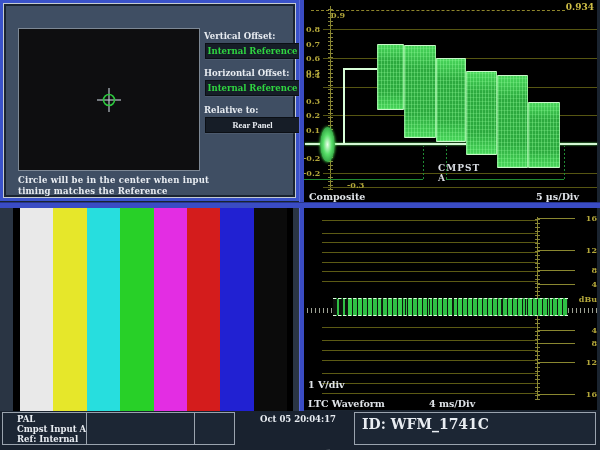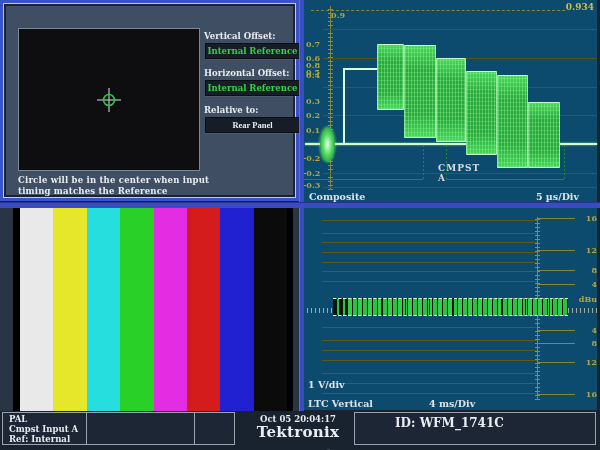--- a/index.html
+++ b/index.html
@@ -18,21 +18,21 @@
     letter-spacing:.4px;color:#eef1f4;}
   #timing-box{left:15px;top:25px;width:180px;height:141px;background:#0e0e10;border:1px solid #7d8895;}
   .field-label{left:201px;width:96px;font-weight:bold;font-size:8.5px;color:#e8ecf1;}
   .val-box{left:202px;width:93px;height:14px;background:#161d27;border:1px solid #0b0f15;
     text-align:center;font-weight:bold;font-size:8.5px;line-height:14px;box-shadow:0 1px 0 rgba(255,255,255,.07);}
   .val-green{color:#2fd441;}
   .val-white{color:#e8ecf1;font-family:Liberation Serif, serif;}
   .hint{left:15px;font-weight:bold;font-size:8.5px;color:#e8ecf1;letter-spacing:.2px;}
 
   
-  .scope{width:294px;height:203px;background:#0c4a6e;}
+  .scope{width:294px;height:203px;background:#000000;}
   .scope-label{font-weight:bold;font-size:9.5px;color:#dfe3e8;}
   .cs-ylab,.ltc-ticklab{position:absolute;font-weight:bold;font-size:8px;color:#b3a73b;}
   .cs-ylab{left:0;width:17px;text-align:right;}
   .cs-grid{position:absolute;left:20px;width:274px;height:1px;background:#565512;}
   .cs-peak{position:absolute;left:8px;width:254px;height:0;border-top:1px dashed #8f862c;}
   .peak-readout{right:3px;top:2px;font-weight:bold;font-size:9px;color:#cebe46;}
   .v-ruler{position:absolute;width:5px;background:repeating-linear-gradient(0deg,rgba(160,156,70,.85) 0 1px,transparent 1px 4px);}
   .v-ruler::after{content:"";position:absolute;left:2px;top:0;bottom:0;width:1px;background:#8a8730;}
   .h-ruler{position:absolute;height:5px;background:repeating-linear-gradient(90deg,rgba(175,180,165,.9) 0 1px,transparent 1px 4px);}
 
@@ -68,27 +68,27 @@
   #picture{left:0;top:207px;width:299px;height:204px;background:#2a3544;}
   #picture-inner{left:13px;top:0;width:280px;height:204px;background:#000;}
   #colorbars-strip{left:7px;top:0;width:267px;height:204px;display:flex;}
   .cbar{flex:1;height:100%;}
 
   
   #status-bar{left:0;top:411px;width:600px;height:39px;background:#19222f;}
   .status-box{box-sizing:border-box;background:#1c2634;border:1px solid #9aa3ae;}
   #status-left{left:2px;top:1px;width:233px;height:33px;}
   .status-div{position:absolute;top:0;bottom:0;width:1px;background:#9aa3ae;}
-  .status-text{position:absolute;left:6px;font-weight:bold;font-size:8.5px;color:#e9edf2;white-space:nowrap;}
+  .status-text{position:absolute;left:14px;font-weight:bold;font-size:8.5px;color:#e9edf2;white-space:nowrap;}
   #status-datetime{left:246px;top:3px;width:104px;text-align:center;font-weight:bold;font-size:8.5px;color:#e9edf2;}
   #brand-logo{left:246px;top:12px;width:104px;text-align:center;font-weight:bold;font-size:15px;
     letter-spacing:.3px;color:#e9edf2;}
   #brand-swoosh{left:264px;top:41px;width:66px;height:1px;background:#cfd6dd;transform:rotate(-4deg);}
   #status-id{left:354px;top:1px;width:242px;height:33px;}
-  #device-id-text{position:absolute;left:7px;top:3px;font-weight:bold;font-size:12px;color:#e9edf2;margin-left:33px;}
+  #device-id-text{position:absolute;left:7px;top:3px;font-weight:bold;font-size:14px;color:#e9edf2;}
 </style>
 </head>
 <body>
 
 <div id="screen">
 
   <div id="timing-panel" class="abs">
     <div id="timing-box" class="abs">
       <svg class="abs" style="left:77px;top:58px" width="26" height="26">
         <line x1="1" y1="13" x2="25" y2="13" stroke="#b9c1c9" stroke-width="1.2"></line>
@@ -114,31 +114,31 @@
       <div class="abs peak-readout">0.934</div>
       <div class="abs trace-id" style="left:135px;top:163px;width:50px">CMPST A</div>
     <div class="cs-grid" style="top: 29.36px;"></div>
         <div class="cs-grid" style="top: 58.02px;"></div>
         <div class="cs-grid" style="top: 86.68px;"></div>
         <div class="cs-grid" style="top: 115.34px;"></div>
         <div class="cs-grid" style="top: 172.66px;"></div>
         <div class="cs-grid" style="top: 186.99px;"></div>
         <div class="cs-peak" style="top: 10.1578px;"></div>
         <div class="cs-ylab" style="top: 10.03px; margin-left: 25px;">0.9</div>
-        <div class="cs-ylab" style="top: 24.36px; margin-top: 36px;">0.8</div>
+        <div class="cs-ylab" style="top: 24.36px;">0.8</div>
         <div class="cs-ylab" style="top: 38.69px;">0.7</div>
         <div class="cs-ylab" style="top: 53.02px;">0.6</div>
         <div class="cs-ylab" style="top: 67.35px;">0.5</div>
         <div class="cs-ylab" style="top: 70px;">0.4</div>
         <div class="cs-ylab" style="top: 96.01px;">0.3</div>
         <div class="cs-ylab" style="top: 110.34px;">0.2</div>
         <div class="cs-ylab" style="top: 124.67px;">0.1</div>
         <div class="cs-ylab" style="top: 153.33px;">-0.2</div>
         <div class="cs-ylab" style="top: 167.66px;">-0.2</div>
-        <div class="cs-ylab" style="top: 180px;">-0.3</div>
+        <div class="cs-ylab" style="top: 180px; margin-left: 44px;">-0.3</div>
         <div class="cs-dim-h" style="left: 0px; width: 120px; top: 179.108px;"></div>
         <div class="cs-dim-h" style="left: 143px; width: 118px; top: 179.108px;"></div>
         <div class="cs-dim-v" style="left: 0px; top: 146px; height: 33.1085px;"></div>
         <div class="cs-dim-v" style="left: 120px; top: 146px; height: 33.1085px;"></div>
         <div class="cs-dim-v" style="left: 143px; top: 146px; height: 33.1085px;"></div>
         <div class="cs-dim-v" style="left: 261px; top: 146px; height: 33.1085px;"></div>
         <div class="cs-bright-v" style="left: 40px; top: 68.051px; height: 75.949px;"></div>
         <div class="cs-bright-h" style="left: 40px; top: 68.051px; width: 34px;"></div>
         <div class="cs-bar" style="left: 74px; width: 27px; top: 44.4065px; height: 65.7747px;"></div>
         <div class="cs-bar" style="left: 101px; width: 32px; top: 44.9797px; height: 92.5718px;"></div>
@@ -184,21 +184,21 @@
         <div class="ltc-tickline" style="top: 123px;"></div>
         <div class="ltc-ticklab" style="top: 118px;">4</div>
         <div class="ltc-tickline" style="top: 136px;"></div>
         <div class="ltc-ticklab" style="top: 131px;">8</div>
         <div class="ltc-tickline" style="top: 155px;"></div>
         <div class="ltc-ticklab" style="top: 150px;">12</div>
         <div class="ltc-tickline" style="top: 187px;"></div>
         <div class="ltc-ticklab" style="top: 182px;">16</div>
       </div>
     <div class="abs scope-label" style="left:5px;top:172px">1 V/div</div>
-    <div class="abs scope-label" style="left:5px;top:191px">LTC Vertical</div>
+    <div class="abs scope-label" style="left:5px;top:191px">LTC Waveform</div>
     <div class="abs scope-label" style="left:126px;top:191px">4 ms/Div</div>
   </div>
 
   <div id="picture" class="abs">
     <div id="picture-inner" class="abs">
       <div id="colorbars-strip" class="abs">
           <div class="cbar" style="background: rgb(233, 233, 233);"></div>
           <div class="cbar" style="background: rgb(230, 231, 42);"></div>
           <div class="cbar" style="background: rgb(39, 222, 222);"></div>
           <div class="cbar" style="background: rgb(40, 208, 40);"></div>
@@ -215,20 +215,19 @@
 
   <div id="status-bar" class="abs">
     <div id="status-left" class="abs status-box">
       <div class="status-text" style="top:1px">PAL</div>
       <div class="status-text" style="top:11px">Cmpst Input A</div>
       <div class="status-text" style="top:21px">Ref: Internal</div>
       <div class="status-div" style="left:83px"></div>
       <div class="status-div" style="left:191px"></div>
     </div>
     <div id="status-datetime" class="abs">Oct 05 20:04:17</div>
-    <div id="brand-logo" class="abs">Tektronix</div>
     <div id="brand-swoosh" class="abs"></div>
     <div id="status-id" class="abs status-box">
       <div id="device-id-text">ID: WFM_1741C</div>
     </div>
   </div>
 
 </div>
 
 </body></html>

